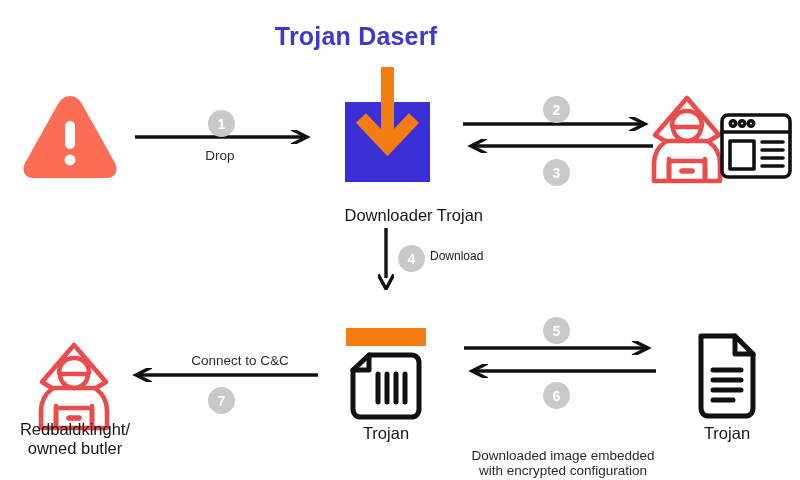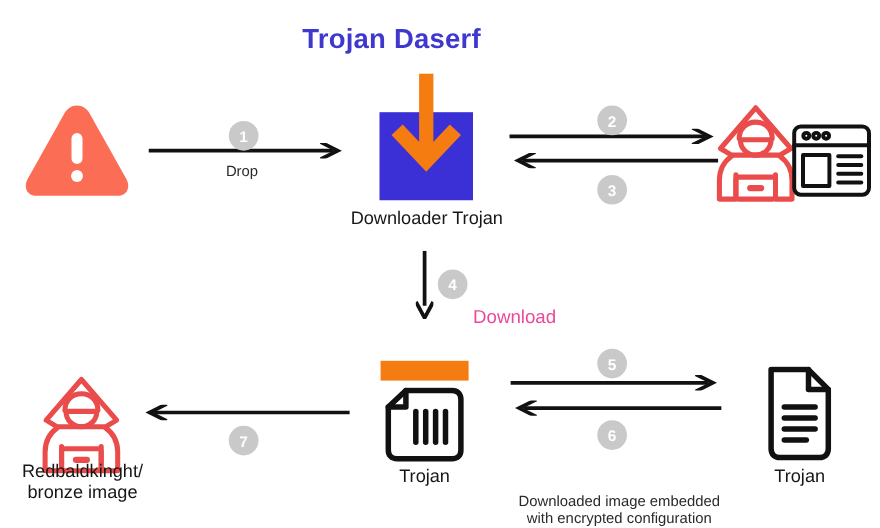--- a/index.html
+++ b/index.html
@@ -32,21 +32,21 @@
   }
 
   
   .edge-label{
     text-align:center;
     font-size:13.5px;
     color:#2a2a2a;
     line-height:15px;
     white-space:pre-line;
   }
-  .edge-label.big{font-size:17px;color:#ec4899;margin-top:32px;}
+  .edge-label.big{font-size:12px;color:#0f172a;}
 
   
   .badge{
     width:27px;height:27px;border-radius:50%;
     background:#c9c9c9;
     color:#ffffff;
     font-size:14px;font-weight:bold;
     display:flex;align-items:center;justify-content:center;
     line-height:1;
   }
@@ -80,21 +80,21 @@
   </div>
   <div class="abs edge-label" style="left:175px;top:148px;width:90px;text-align:center;">Drop</div>
 
   <div class="abs" style="left:340px;top:62px;width:95px;height:120px;">
     <svg class="icon" width="95" height="120" viewBox="0 0 95 120">
       <rect x="5" y="40" width="85" height="85" fill="#3b2fd6"></rect>
       <rect x="41" y="5" width="13" height="70" fill="#f57c10"></rect>
       <polyline points="21,56 47.5,84 74,56" fill="none" stroke="#f57c10" stroke-width="14" stroke-linejoin="miter" stroke-linecap="butt"></polyline>
     </svg>
   </div>
-  <div class="abs node-label" style="left:293px;top:190px;width:190px;">Downloader Trojan</div>
+  <div class="abs node-label" style="left:293px;top:206px;width:190px;text-align:right;">Downloader Trojan</div>
 
   <div class="abs" style="left:463px;top:117px;width:190px;height:14px;">
     <svg class="icon" width="190" height="14" viewBox="0 0 190 14">
       <line x1="0" y1="7" x2="178" y2="7" stroke="#111111" stroke-width="3.4"></line>
       <polyline points="168,0 182,7 168,14" fill="none" stroke="#111111" stroke-width="3.4" stroke-linecap="square"></polyline>
     </svg>
   </div>
   <div class="abs" style="left:543px;top:96px;">
     <div class="badge">2</div>
   </div>
@@ -195,20 +195,21 @@
         <path d="M43 3 L43 21 L61 21"></path>
         <line x1="21" y1="37" x2="49" y2="37"></line>
         <line x1="21" y1="47" x2="49" y2="47"></line>
         <line x1="21" y1="57" x2="49" y2="57"></line>
         <line x1="21" y1="67" x2="41" y2="67"></line>
       </g>
     </svg>
   </div>
   <div class="abs node-label" style="left:662px;top:424px;width:130px;">Trojan</div>
 
+  <div class="abs edge-label" style="left:145px;top:353px;width:190px;">Connect to C&amp;C</div>
   <div class="abs" style="left:128px;top:368px;width:190px;height:14px;">
     <svg class="icon" width="190" height="14" viewBox="0 0 190 14">
       <line x1="12" y1="7" x2="190" y2="7" stroke="#111111" stroke-width="3.4"></line>
       <polyline points="22,0 8,7 22,14" fill="none" stroke="#111111" stroke-width="3.4" stroke-linecap="square"></polyline>
     </svg>
   </div>
   <div class="abs" style="left:208px;top:387px;">
     <div class="badge">7</div>
   </div>
 
@@ -219,15 +220,15 @@
         <path d="M24 33 C24 24 30.5 18 39 18 C47.5 18 54 24 54 33"></path>
         <path d="M25 34 C25 42 31.5 48 39 48 C46.5 48 53 42 53 34 Z"></path>
         <path d="M17 49 C10 54 6 62 6 71 L6 88 L21 88 L21 66"></path>
         <path d="M61 49 C68 54 72 62 72 71 L72 88 L57 88 L57 66"></path>
         <rect x="21" y="68" width="36" height="20" rx="2.5"></rect>
         <line x1="34" y1="78" x2="44" y2="78" stroke-width="5.6"></line>
       </g>
     </svg>
   </div>
   <div class="abs node-label" style="left:0px;top:420px;width:150px;">Redbaldkinght/
-bronze image</div>
+owned butler</div>
 
 </div>
 
 </body></html>

